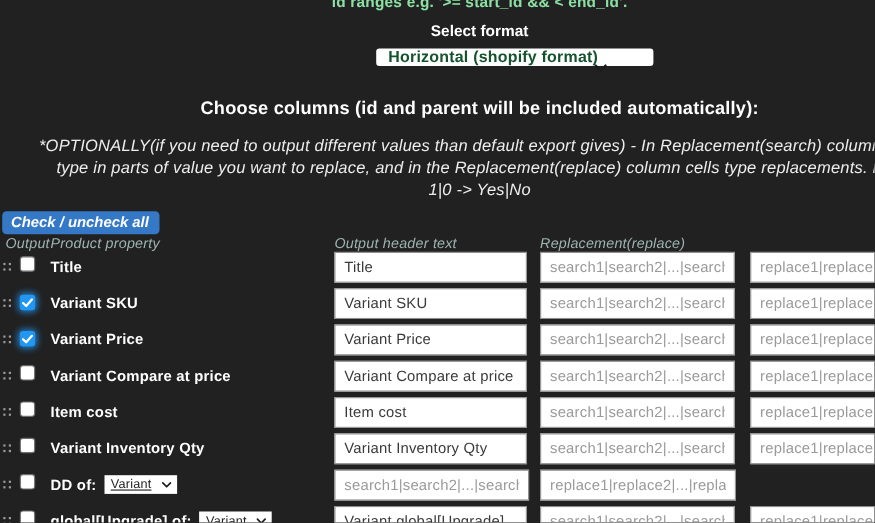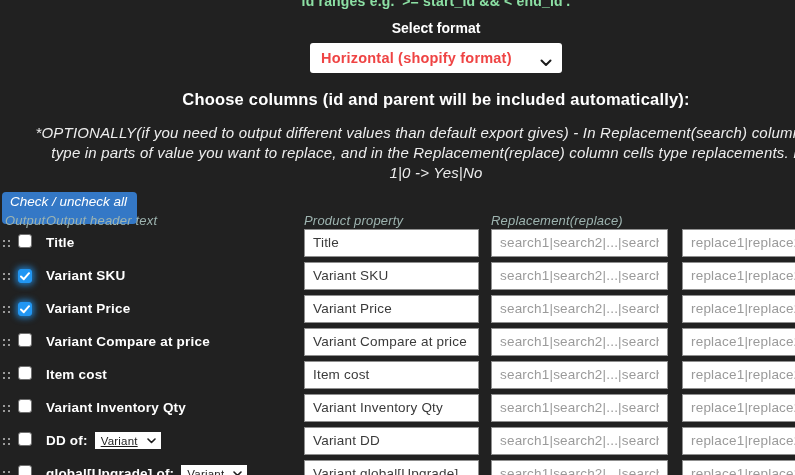--- a/index.html
+++ b/index.html
@@ -28,29 +28,30 @@
     font-size: 14px;
   }
   .format-select-wrap {
     position: relative;
     width: 252px;
     height: 30px;
     margin: 7px auto 0;
   }
   .format-select-wrap select {
     -webkit-appearance: none; appearance: none;
-    width: 100%; height: 30px;
+    width: 100%; height: 16px;
     border: none; border-radius: 3px;
     background: #ffffff;
-    color: #ef4444;
+    color: #14532d;
     font-family: inherit;
     font-size: 14.5px;
     font-weight: 600;
     padding: 0 30px 0 11px;
     letter-spacing: .2px;
+    margin-left: 32px;
   }
   .format-select-wrap .chev {
     position: absolute; right: 10px; top: 10px;
     pointer-events: none;
   }
   .choose-heading {
     margin-top: 17px;
     text-align: center;
     color: #ffffff;
     font-weight: 700;
@@ -70,24 +71,24 @@
   }
   .opt-note div { white-space: nowrap; }
 
   .btn-row { margin: 9px 0 0 2px; height: 21px; }
   .check-all-btn {
     display: inline-block;
     background: #3478c6;
     color: #fff;
     font-family: inherit;
     font-style: italic;
-    font-weight: 400;
+    font-weight: 700;
     font-size: 13.5px;
     line-height: 16px;
-    padding: 2px 10px 14px 8px;
+    padding: 2px 10px 3px 8px;
     border: none; border-radius: 4px;
     cursor: pointer;
   }
 
   .grid {
     display: grid;
     grid-template-columns: 16px 28px 258px 187px 191px 178px;
     align-items: center;
     padding-left: 2px;
   }
@@ -204,22 +205,22 @@
     <div>type in parts of value you want to replace, and in the Replacement(replace) column cells type replacements. E.g.</div>
     <div>1|0 -&gt; Yes|No</div>
   </div>
 
   <div class="btn-row">
     <button class="check-all-btn">Check / uncheck all</button>
   </div>
 
   <div class="grid thead">
     <div class="h-export">Output</div>
+    <div>Product property</div>
     <div>Output header text</div>
-    <div>Product property</div>
     <div>Replacement(replace)</div>
   </div>
 
   <div>
     <div class="grid trow">
       <div>
         <span class="drag-handle"></span>
       </div>
       <div>
         <span class="checkbox">
@@ -377,23 +378,20 @@
       <div class="row-label">
         <span>DD of:</span>
         <span class="mini-select">
           <span class="mini-select-label">Variant</span>
           <svg width="9" height="6" viewBox="0 0 9 6">
               <path d="M1 1 L4.5 4.5 L8 1" fill="none" stroke="#1d1d1d" stroke-width="1.6" stroke-linecap="round" stroke-linejoin="round"></path>
             </svg>
         </span>
       </div>
       <div class="cell-input">
-        <input class="in-output" type="text" value="Variant DD" style="">
-      </div>
-      <div class="cell-input">
         <input class="in-search" type="text" placeholder="search1|search2|...|searchN" style="">
       </div>
       <div class="cell-input">
         <input class="in-replace" type="text" placeholder="replace1|replace2|...|replaceN" style="">
       </div>
     </div>
 
     <div class="grid trow">
       <div>
         <span class="drag-handle"></span>

